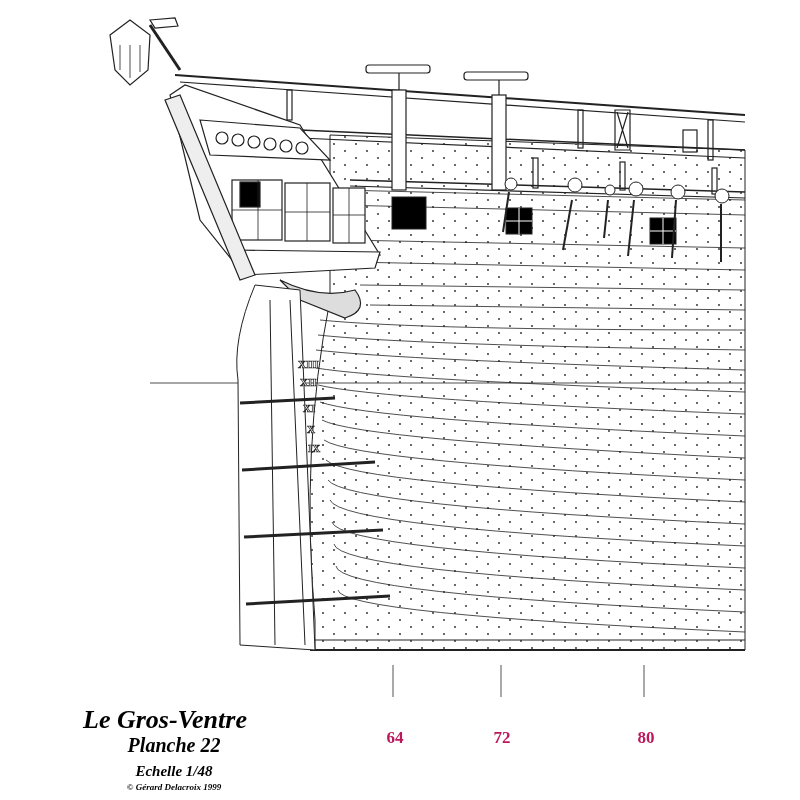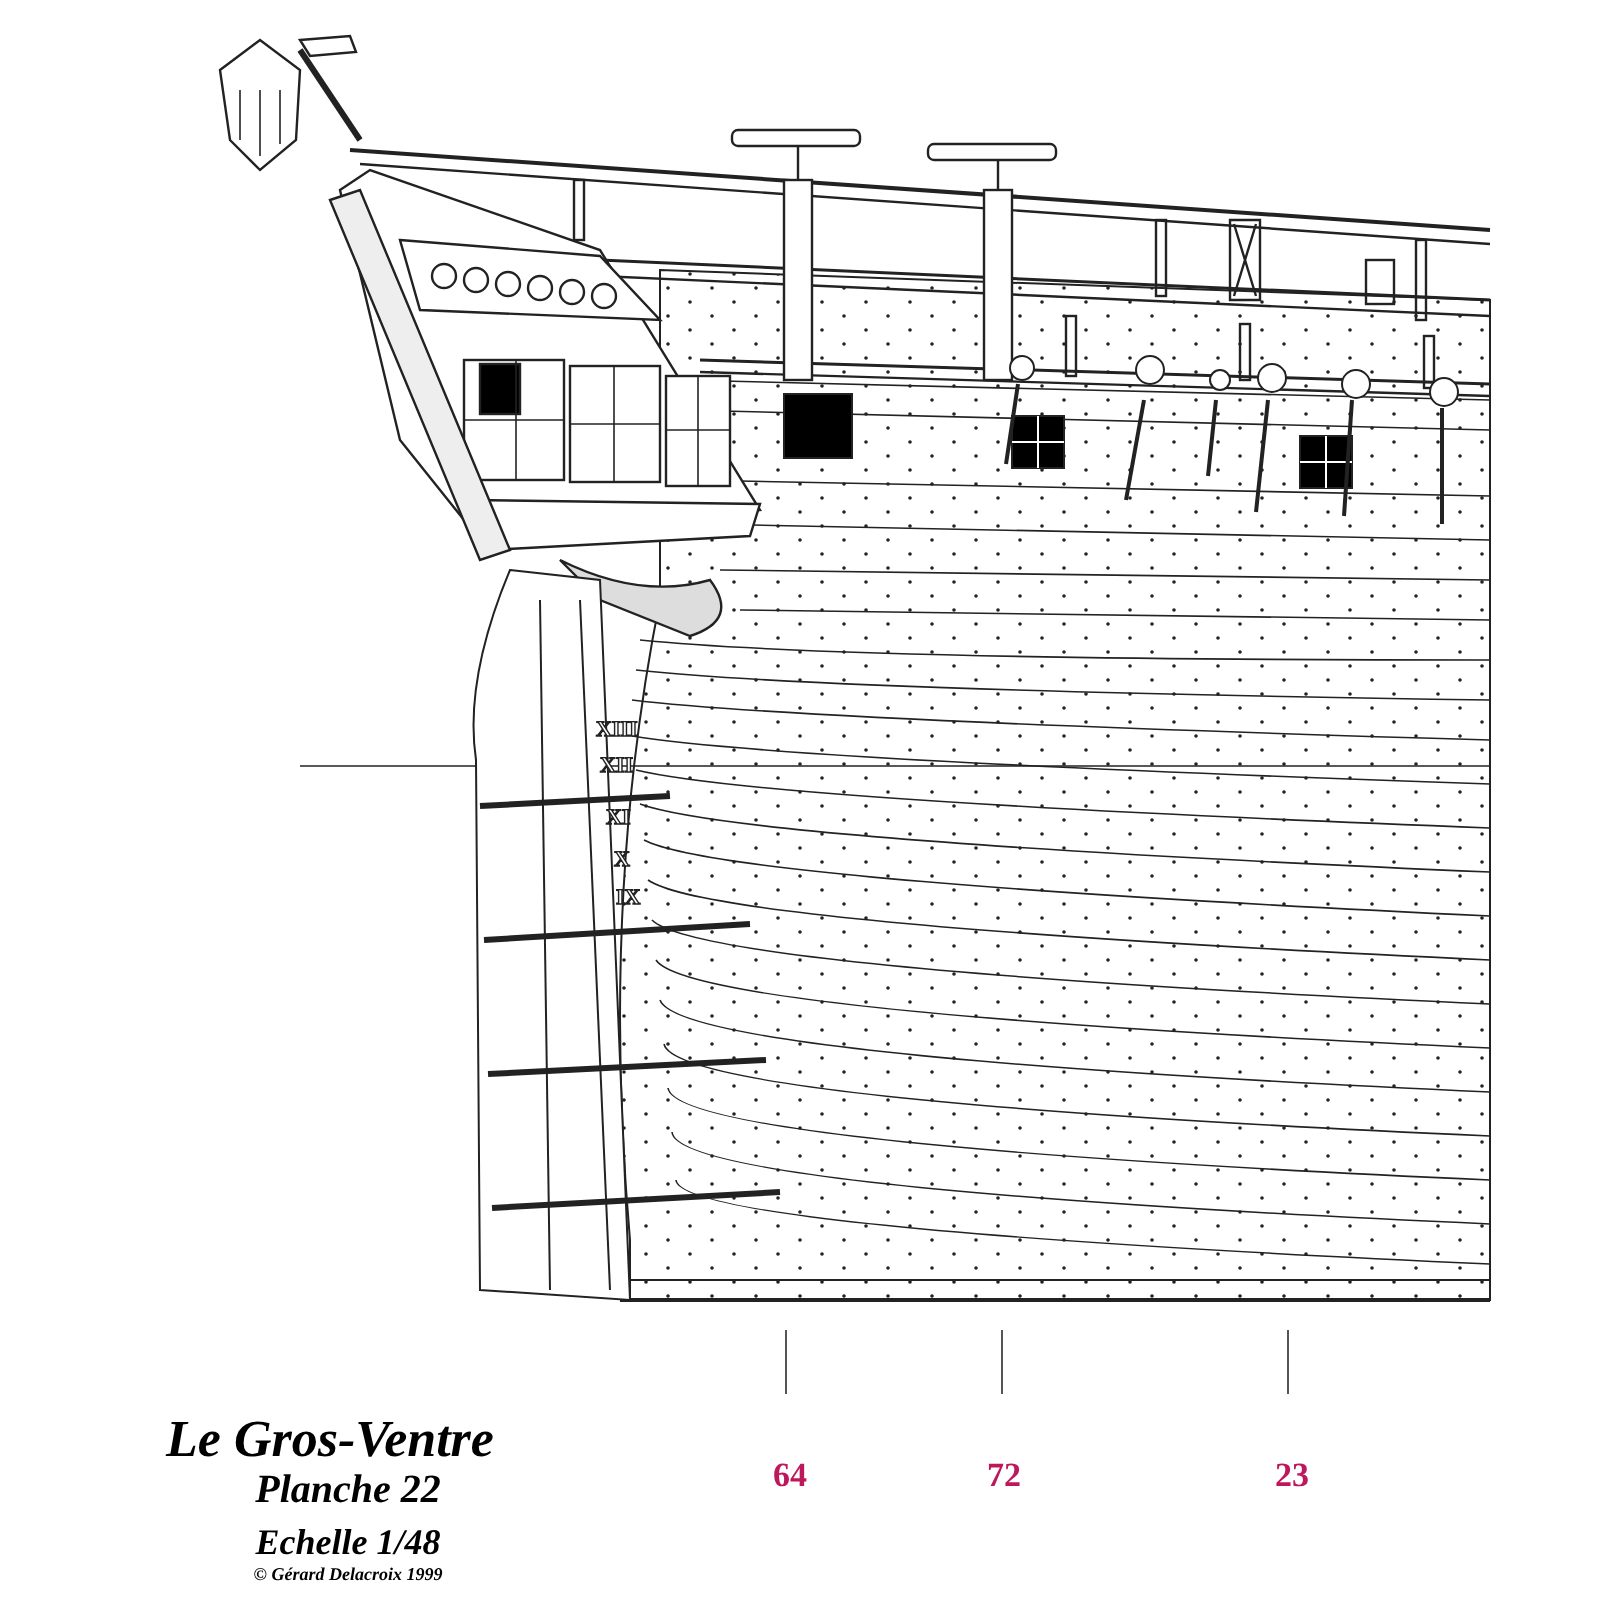--- a/index.html
+++ b/index.html
@@ -1,21 +1,21 @@
 <!DOCTYPE html>
 <html><head>
 <meta charset="utf-8">
 <style>
   html, body { margin: 0; padding: 0; background: #ffffff; }
   body { width: 800px; height: 800px; position: relative; overflow: hidden; font-family: "Liberation Serif", serif; }
   #drawing { position: absolute; left: 0; top: 0; width: 800px; height: 800px; }
   .title-block { position: absolute; left: 40px; top: 706px; width: 250px; text-align: center; color: #000; font-weight: bold; font-style: italic; }
   .t-main { font-size: 26px; line-height: 28px; }
   .t-plate { font-size: 20px; line-height: 22px; margin-left: 18px; }
-  .t-scale { font-size: 18px; line-height: 18px; margin-top: 6px; margin-left: 18px; }
+  .t-scale { font-size: 15px; line-height: 18px; margin-top: 6px; margin-left: 18px; }
   .t-copy { font-size: 9px; line-height: 14px; margin-left: 18px; }
   .frame-label { position: absolute; top: 728px; font-size: 17px; font-weight: bold; color: #be185d; transform: translateX(-50%); }
 </style>
 </head>
 <body>
 
 <svg id="drawing" viewBox="0 0 800 800" xmlns="http://www.w3.org/2000/svg">
   <defs>
     <pattern id="dots" width="22" height="14" patternUnits="userSpaceOnUse">
       <circle cx="4" cy="4" r="0.9" fill="#222"></circle>
@@ -174,20 +174,20 @@
 
   <g stroke="#555" stroke-width="1">
     <line x1="393" y1="665" x2="393" y2="697"></line>
     <line x1="501" y1="665" x2="501" y2="697"></line>
     <line x1="644" y1="665" x2="644" y2="697"></line>
   </g>
 </svg>
 
 <div class="frame-label" style="left:395px">64</div>
 <div class="frame-label" style="left:502px">72</div>
-<div class="frame-label" style="left:646px">23</div>
+<div class="frame-label" style="left:646px">80</div>
 
 <div class="title-block">
   <div class="t-main">Le Gros-Ventre</div>
   <div class="t-plate">Planche 22</div>
   <div class="t-scale">Echelle 1/48</div>
   <div class="t-copy">© Gérard Delacroix 1999</div>
 </div>
 
 </body></html>

